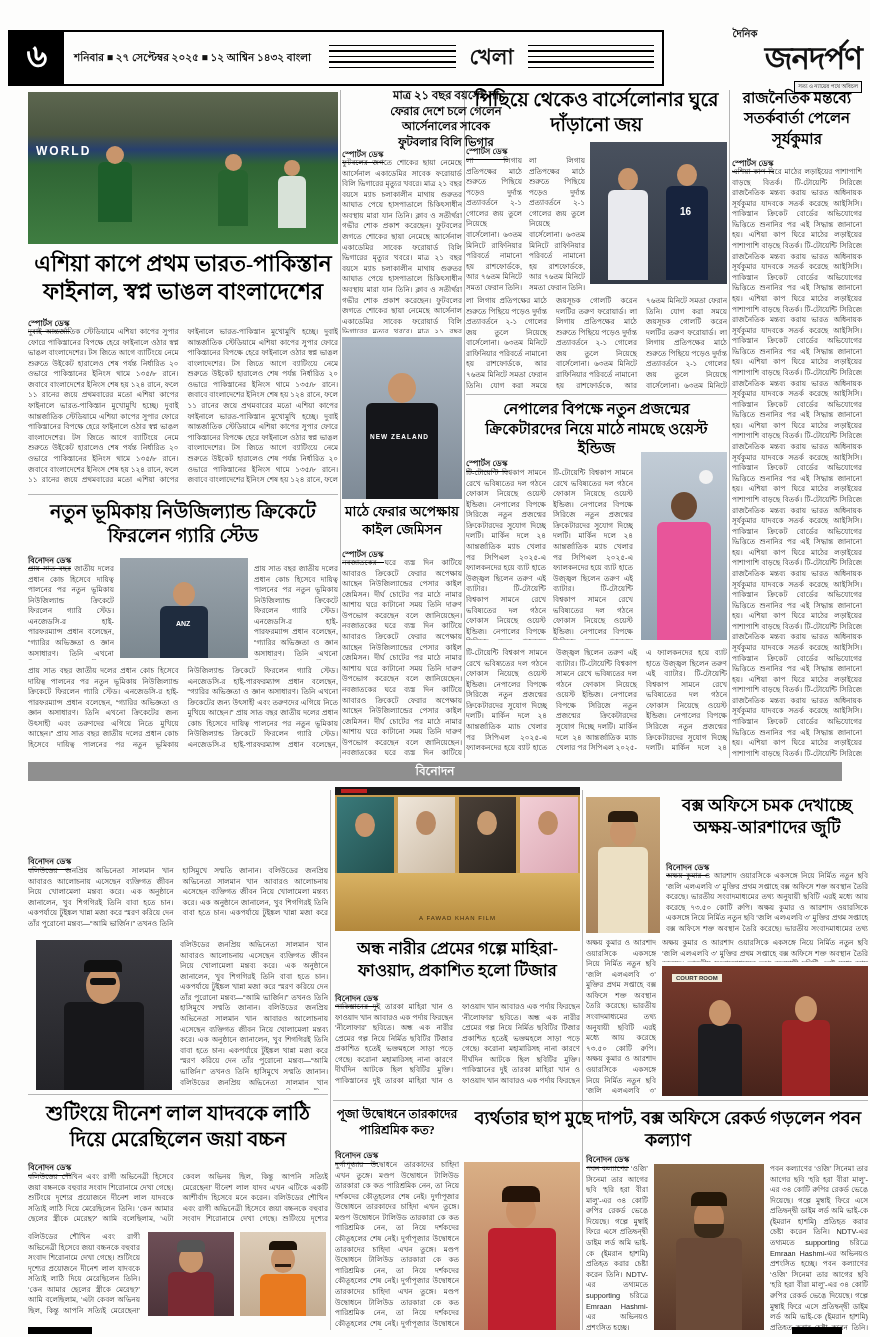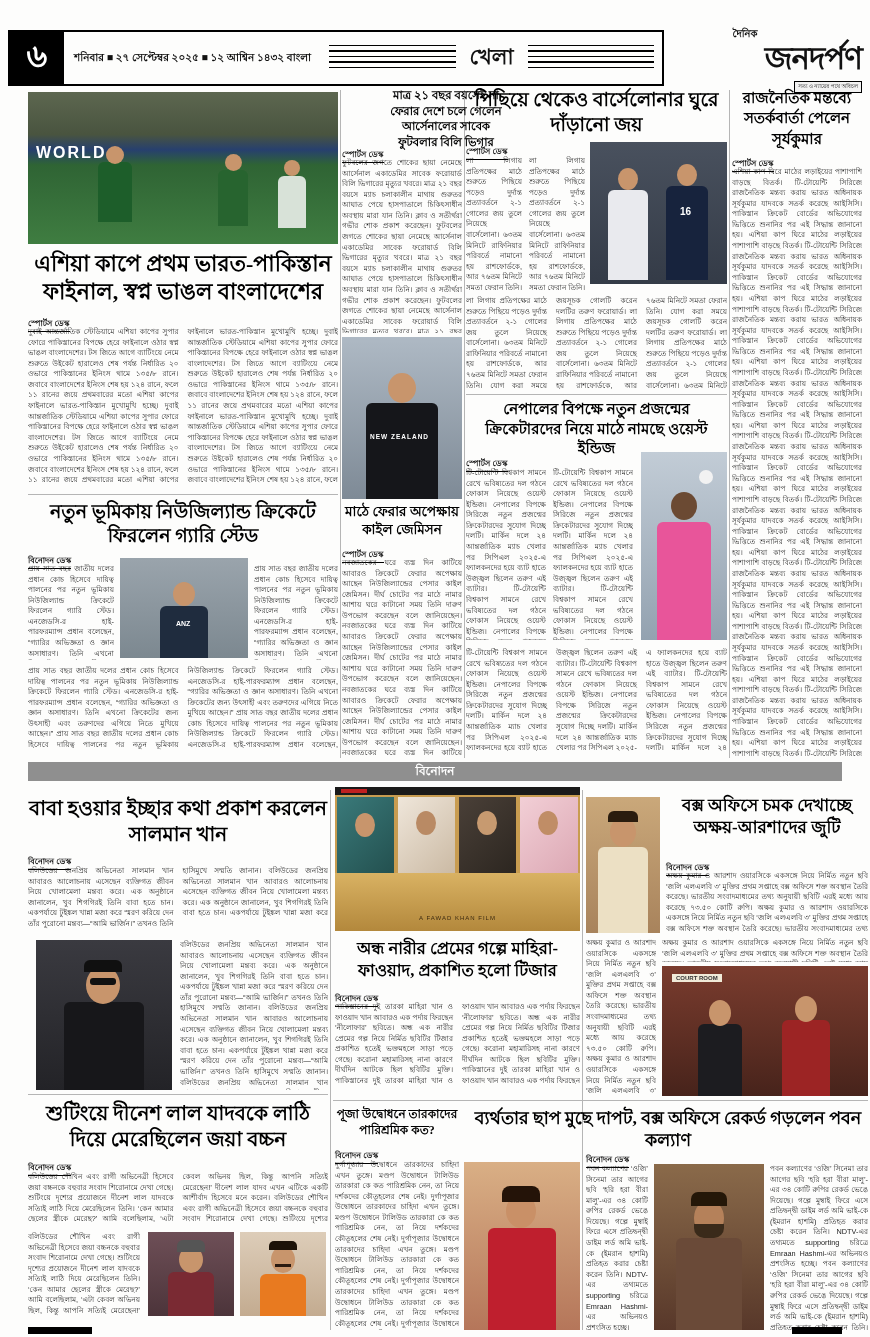--- a/index.html
+++ b/index.html
@@ -55,21 +55,21 @@
     <div class="logo-tag">সত্য ও ন্যায়ের পথে অবিচল</div>
   </div>
 
   <div class="vsep" style="left:340px;top:90px;height:668px;"></div>
   <div class="vsep" style="left:464px;top:90px;height:668px;"></div>
   <div class="vsep" style="left:729px;top:90px;height:668px;"></div>
   <div class="hsep" style="left:28px;top:494px;width:310px;"></div>
   <div class="hsep" style="left:466px;top:394px;width:261px;"></div>
 
   <div class="ph" style="left:28px;top:92px;width:310px;height:152px;background:linear-gradient(180deg,#5d6750 0%,#49543f 28%,#27406e 38%,#2f6434 48%,#3f7d41 100%);">
-    <div class="ph-label" style="left:8px;top:52px;font-size:16px;letter-spacing:2px;">WORLD</div>
+    <div class="ph-label" style="left:8px;top:52px;font-size:12px;letter-spacing:2px;">WORLD</div>
     <div class="torso" style="left:70px;top:70px;width:34px;height:60px;background:#1d5e2a;"></div>
     <div class="head" style="left:78px;top:54px;width:18px;height:18px;"></div>
     <div class="torso" style="left:190px;top:78px;width:30px;height:56px;background:#27642f;"></div>
     <div class="head" style="left:197px;top:62px;width:17px;height:17px;"></div>
     <div class="torso" style="left:250px;top:84px;width:28px;height:52px;background:#d8e2d8;"></div>
     <div class="head" style="left:256px;top:68px;width:16px;height:16px;"></div>
   </div>
   <div class="headline abs" style="left:28px;top:250px;width:310px;font-size:22px;line-height:1.28;">এশিয়া কাপে প্রথম ভারত-পাকিস্তান ফাইনাল, স্বপ্ন ভাঙল বাংলাদেশের</div>
   <div class="abs" style="left:28px;top:312px;"><span class="byline">স্পোর্টস ডেস্ক</span></div>
   <div class="bodytext abs" style="left:28px;top:327px;width:310px;height:164px;column-count:2;">দুবাই আন্তর্জাতিক স্টেডিয়ামে এশিয়া কাপের সুপার ফোরে পাকিস্তানের বিপক্ষে হেরে ফাইনালে ওঠার স্বপ্ন ভাঙল বাংলাদেশের। টস জিতে আগে ব্যাটিংয়ে নেমে শুরুতে উইকেট হারালেও শেষ পর্যন্ত নির্ধারিত ২০ ওভারে পাকিস্তানের ইনিংস থামে ১৩৫/৮ রানে। জবাবে বাংলাদেশের ইনিংস শেষ হয় ১২৪ রানে, ফলে ১১ রানের জয়ে প্রথমবারের মতো এশিয়া কাপের ফাইনালে ভারত-পাকিস্তান মুখোমুখি হচ্ছে। দুবাই আন্তর্জাতিক স্টেডিয়ামে এশিয়া কাপের সুপার ফোরে পাকিস্তানের বিপক্ষে হেরে ফাইনালে ওঠার স্বপ্ন ভাঙল বাংলাদেশের। টস জিতে আগে ব্যাটিংয়ে নেমে শুরুতে উইকেট হারালেও শেষ পর্যন্ত নির্ধারিত ২০ ওভারে পাকিস্তানের ইনিংস থামে ১৩৫/৮ রানে। জবাবে বাংলাদেশের ইনিংস শেষ হয় ১২৪ রানে, ফলে ১১ রানের জয়ে প্রথমবারের মতো এশিয়া কাপের ফাইনালে ভারত-পাকিস্তান মুখোমুখি হচ্ছে। দুবাই আন্তর্জাতিক স্টেডিয়ামে এশিয়া কাপের সুপার ফোরে পাকিস্তানের বিপক্ষে হেরে ফাইনালে ওঠার স্বপ্ন ভাঙল বাংলাদেশের। টস জিতে আগে ব্যাটিংয়ে নেমে শুরুতে উইকেট হারালেও শেষ পর্যন্ত নির্ধারিত ২০ ওভারে পাকিস্তানের ইনিংস থামে ১৩৫/৮ রানে। জবাবে বাংলাদেশের ইনিংস শেষ হয় ১২৪ রানে, ফলে ১১ রানের জয়ে প্রথমবারের মতো এশিয়া কাপের ফাইনালে ভারত-পাকিস্তান মুখোমুখি হচ্ছে। দুবাই আন্তর্জাতিক স্টেডিয়ামে এশিয়া কাপের সুপার ফোরে পাকিস্তানের বিপক্ষে হেরে ফাইনালে ওঠার স্বপ্ন ভাঙল বাংলাদেশের। টস জিতে আগে ব্যাটিংয়ে নেমে শুরুতে উইকেট হারালেও শেষ পর্যন্ত নির্ধারিত ২০ ওভারে পাকিস্তানের ইনিংস থামে ১৩৫/৮ রানে। জবাবে বাংলাদেশের ইনিংস শেষ হয় ১২৪ রানে, ফলে ১১ রানের জয়ে প্রথমবারের মতো এশিয়া কাপের ফাইনালে ভারত-পাকিস্তান মুখোমুখি হচ্ছে।</div>
@@ -128,21 +128,20 @@
 
   <div class="divider" style="left:28px;top:762px;width:814px;height:19px;">
     <span>বিনোদন</span>
   </div>
 
   <div class="vsep" style="left:330px;top:790px;height:540px;"></div>
   <div class="vsep" style="left:582px;top:790px;height:540px;"></div>
   <div class="hsep" style="left:28px;top:1094px;width:300px;"></div>
   <div class="hsep" style="left:333px;top:1100px;width:535px;"></div>
 
-  <div class="headline abs" style="left:28px;top:795px;width:300px;font-size:20px;line-height:1.3;">বাবা হওয়ার ইচ্ছার কথা প্রকাশ করলেন সালমান খান</div>
   <div class="abs" style="left:28px;top:850px;"><span class="byline">বিনোদন ডেস্ক</span></div>
   <div class="bodytext abs" style="left:28px;top:866px;width:300px;height:70px;column-count:2;">বলিউডের জনপ্রিয় অভিনেতা সালমান খান আবারও আলোচনায় এসেছেন ব্যক্তিগত জীবন নিয়ে খোলামেলা মন্তব্য করে। এক অনুষ্ঠানে জানালেন, খুব শিগগিরই তিনি বাবা হতে চান। একপর্যায়ে টুইঙ্কল খান্না মজা করে স্মরণ করিয়ে দেন তাঁর পুরোনো মন্তব্য—“আমি ভার্জিন।” তখনও তিনি হাসিমুখে সম্মতি জানান। বলিউডের জনপ্রিয় অভিনেতা সালমান খান আবারও আলোচনায় এসেছেন ব্যক্তিগত জীবন নিয়ে খোলামেলা মন্তব্য করে। এক অনুষ্ঠানে জানালেন, খুব শিগগিরই তিনি বাবা হতে চান। একপর্যায়ে টুইঙ্কল খান্না মজা করে স্মরণ করিয়ে দেন তাঁর পুরোনো মন্তব্য—“আমি ভার্জিন।” তখনও তিনি হাসিমুখে সম্মতি জানান।</div>
   <div class="ph" style="left:36px;top:940px;width:136px;height:150px;background:linear-gradient(180deg,#3a3a40,#232327);">
     <div class="torso" style="left:28px;top:62px;width:80px;height:88px;background:#17171a;"></div>
     <div class="head" style="left:50px;top:26px;width:34px;height:38px;"></div>
     <div style="position:absolute;left:54px;top:38px;width:26px;height:7px;background:#111;border-radius:3px;"></div>
     <div style="position:absolute;left:48px;top:20px;width:38px;height:12px;background:#101010;border-radius:6px 6px 0 0;"></div>
   </div>
   <div class="bodytext abs" style="left:180px;top:940px;width:148px;height:150px;">বলিউডের জনপ্রিয় অভিনেতা সালমান খান আবারও আলোচনায় এসেছেন ব্যক্তিগত জীবন নিয়ে খোলামেলা মন্তব্য করে। এক অনুষ্ঠানে জানালেন, খুব শিগগিরই তিনি বাবা হতে চান। একপর্যায়ে টুইঙ্কল খান্না মজা করে স্মরণ করিয়ে দেন তাঁর পুরোনো মন্তব্য—“আমি ভার্জিন।” তখনও তিনি হাসিমুখে সম্মতি জানান। বলিউডের জনপ্রিয় অভিনেতা সালমান খান আবারও আলোচনায় এসেছেন ব্যক্তিগত জীবন নিয়ে খোলামেলা মন্তব্য করে। এক অনুষ্ঠানে জানালেন, খুব শিগগিরই তিনি বাবা হতে চান। একপর্যায়ে টুইঙ্কল খান্না মজা করে স্মরণ করিয়ে দেন তাঁর পুরোনো মন্তব্য—“আমি ভার্জিন।” তখনও তিনি হাসিমুখে সম্মতি জানান। বলিউডের জনপ্রিয় অভিনেতা সালমান খান আবারও আলোচনায় এসেছেন ব্যক্তিগত জীবন নিয়ে খোলামেলা মন্তব্য করে। এক অনুষ্ঠানে জানালেন, খুব শিগগিরই তিনি বাবা হতে চান। একপর্যায়ে টুইঙ্কল খান্না মজা করে স্মরণ করিয়ে দেন তাঁর পুরোনো মন্তব্য—“আমি ভার্জিন।” তখনও তিনি হাসিমুখে সম্মতি জানান।</div>
 

